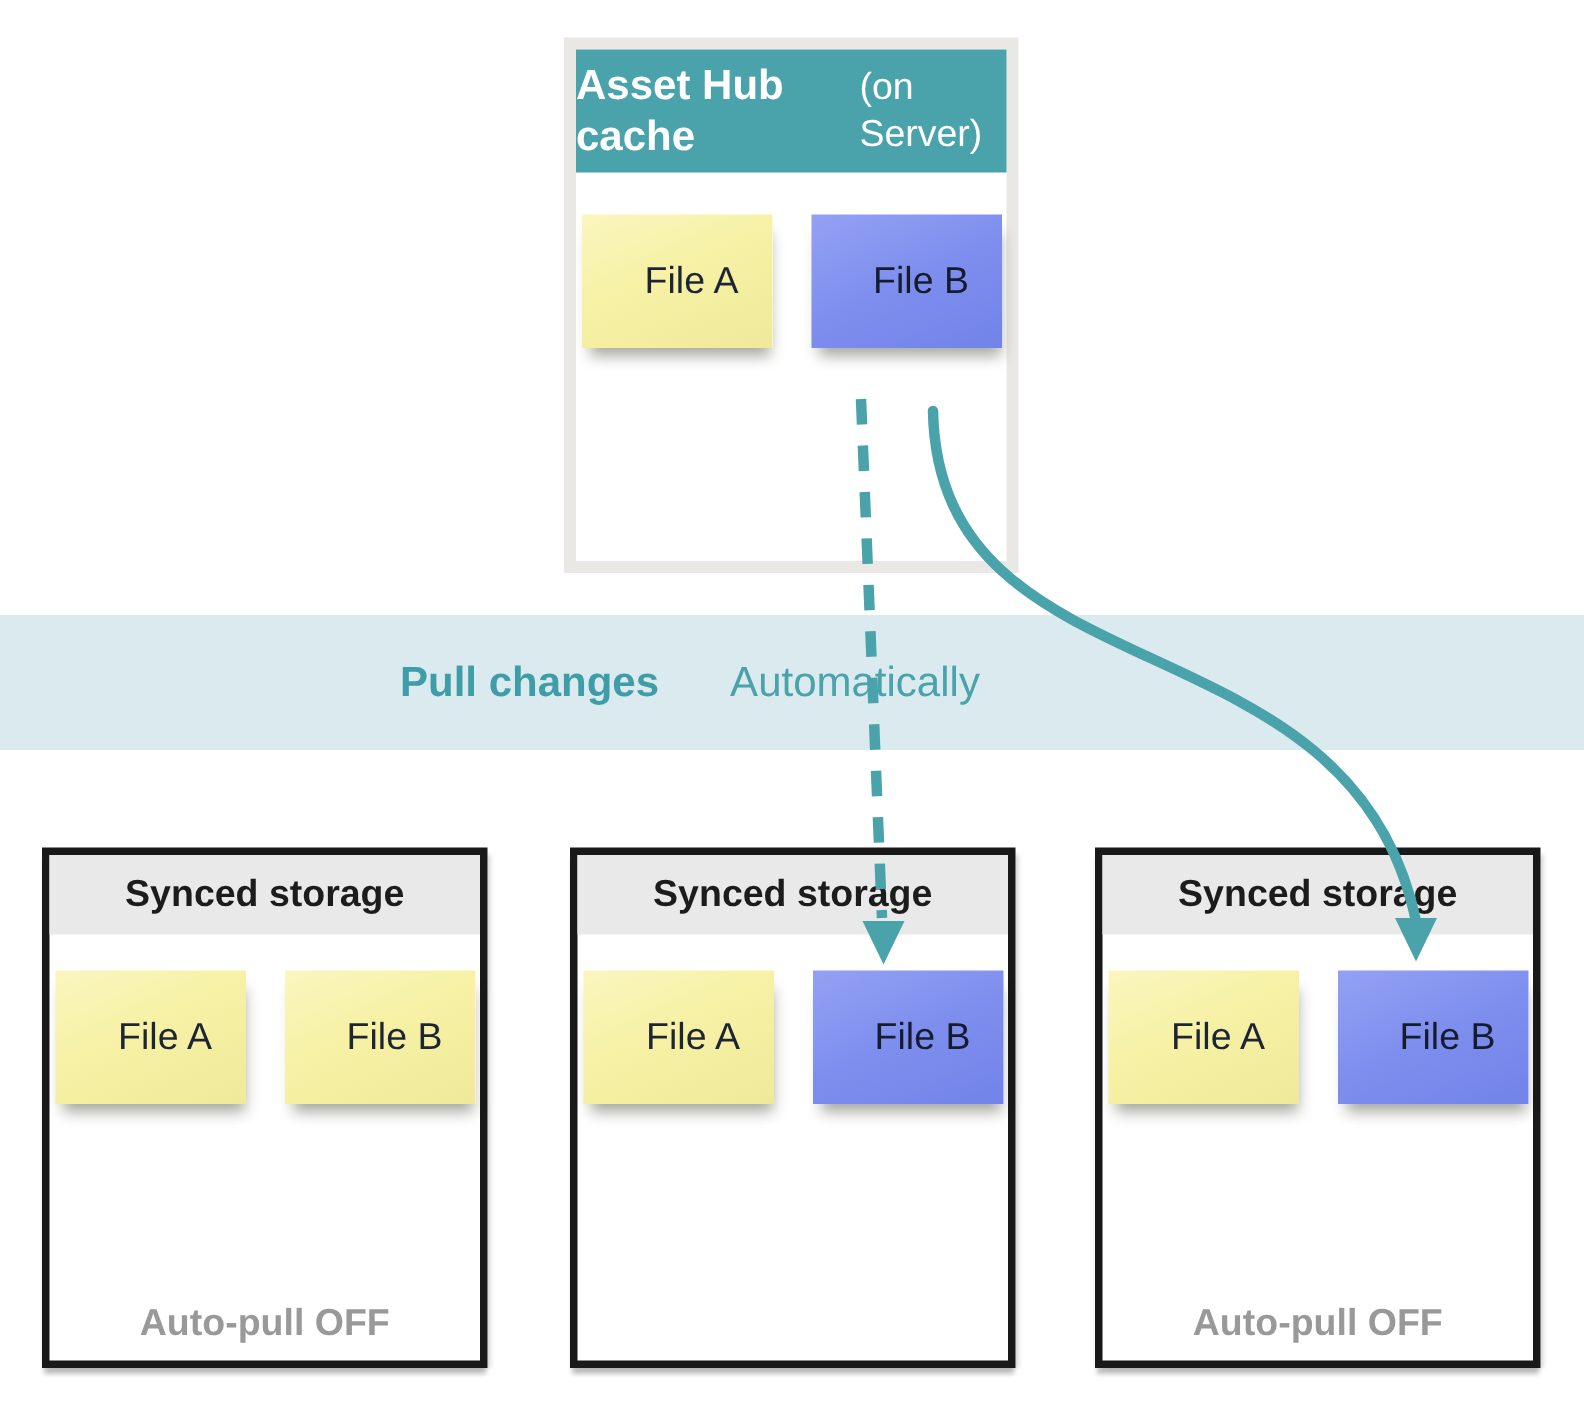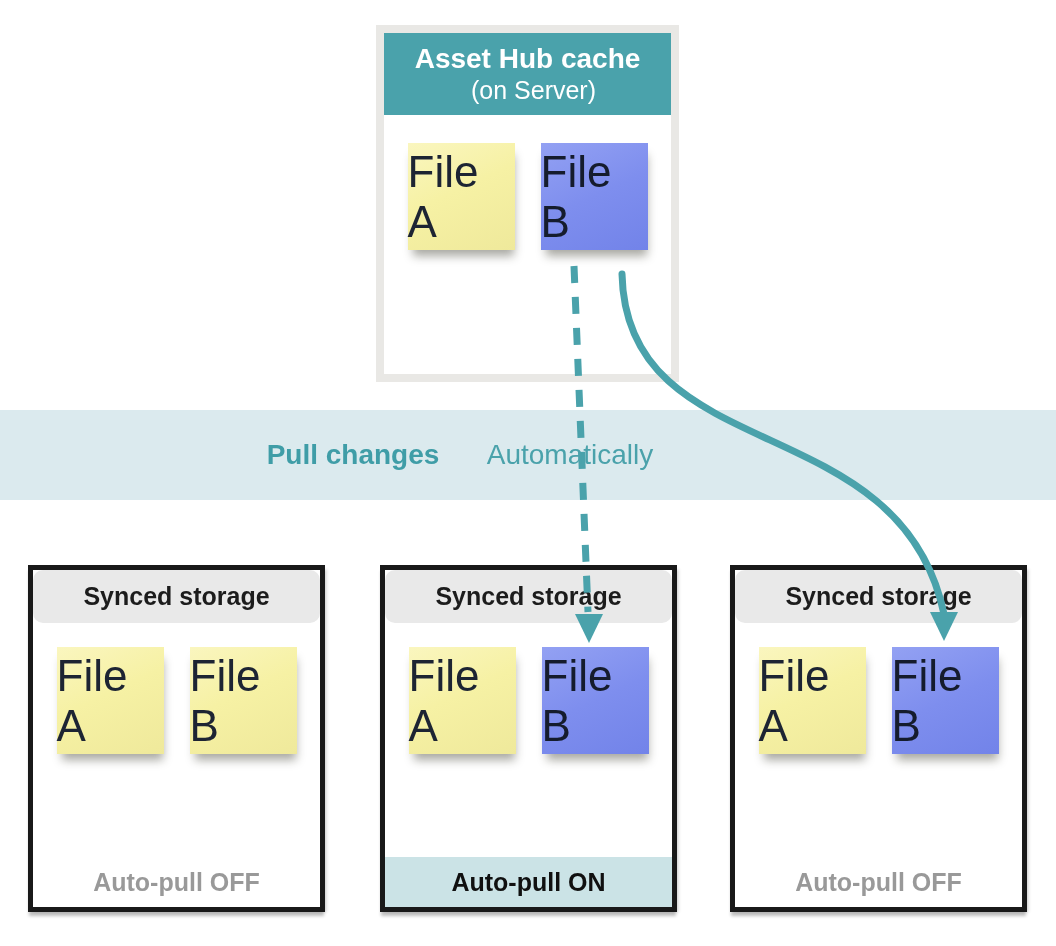--- a/index.html
+++ b/index.html
@@ -6,32 +6,33 @@
   body { font-family:"Liberation Sans","DejaVu Sans",sans-serif; }
   .canvas { position:relative; width:1056px; height:946px; background:#ffffff; overflow:hidden; }
 
   
   .server-box {
     position:absolute; left:376px; top:25px; width:303px; height:357px;
     box-sizing:border-box; border:8px solid #e9e8e5; background:#ffffff;
   }
   .server-header {
     height:82px; background:var(--teal,#4aa2ab); color:#ffffff;
-    display:flex; flex-direction:column; align-items:center; justify-content:center;
+    display:flex; flex-direction:row; align-items:center; justify-content:center;
   }
   .server-title { font-size:28px; font-weight:700; line-height:1.2; }
   .server-subtitle { font-size:25px; font-weight:400; line-height:1.25;margin-left:12px; }
 
   
   .notes-row { display:flex; justify-content:center; gap:26px; margin-top:28px; }
   .note {
-    width:107px; height:107px; flex:0 0 107px;
+    width:107px; height:89px; flex:0 0 107px;
     display:flex; align-items:center; justify-content:center;
-    font-size:44px; color:#1d2433;
+    font-size:25px; color:#1d2433;
     box-shadow:2px 9px 9px -3px rgba(40,40,25,0.40);
+    padding-left:20px;
   }
   .note[data-variant="yellow"] {
     background:linear-gradient(155deg,#faf6bf 0%,var(--note-yellow,#f6f1a4) 45%,#efe99b 100%);
   }
   .note[data-variant="blue"] {
     background:linear-gradient(155deg,#93a1f3 0%,var(--note-blue,#7e8eee) 50%,#7283e9 100%);
     color:#151c2d;
   }
 
   
@@ -53,21 +54,21 @@
     position:absolute; top:565px; width:297px; height:347px;
     box-sizing:border-box; border:5px solid #191919; background:#ffffff;
     box-shadow:0 5px 3px -1px rgba(0,0,0,0.25), 4px 2px 3px -2px rgba(0,0,0,0.12);
   }
   .storage-1 { left:28px; }
   .storage-2 { left:380px; }
   .storage-3 { left:730px; }
   .storage-header {
     height:53px; background:var(--storage-header-bg,#e9e9e9);
     display:flex; align-items:center; justify-content:center;
-    font-size:25px; font-weight:700; color:#1c1c1c;border-radius:10px;
+    font-size:25px; font-weight:700; color:#1c1c1c;
   }
   .storage .notes-row { margin-top:24px; }
   .storage-footer {
     position:absolute; left:0; right:0; bottom:0; height:50px;
     display:flex; align-items:center; justify-content:center;
     font-size:25px; font-weight:700;
   }
   .storage-footer[data-state="off"] { color:var(--off-text,#999999); background:transparent; }
   .storage-footer[data-state="on"]  { color:#101010; background:var(--on-band-bg,#cbe3e6); }
 
@@ -123,23 +124,20 @@
       <span>Synced storage</span>
     </div>
     <div class="notes-row">
       <div class="note" data-variant="yellow">
         <span>File A</span>
       </div>
       <div class="note" data-variant="blue">
         <span>File B</span>
       </div>
     </div>
-    <div class="storage-footer" data-state="on">
-      <span>Auto-pull ON</span>
-    </div>
   </div>
 
   <div class="storage storage-3">
     <div class="storage-header">
       <span>Synced storage</span>
     </div>
     <div class="notes-row">
       <div class="note" data-variant="yellow">
         <span>File A</span>
       </div>

